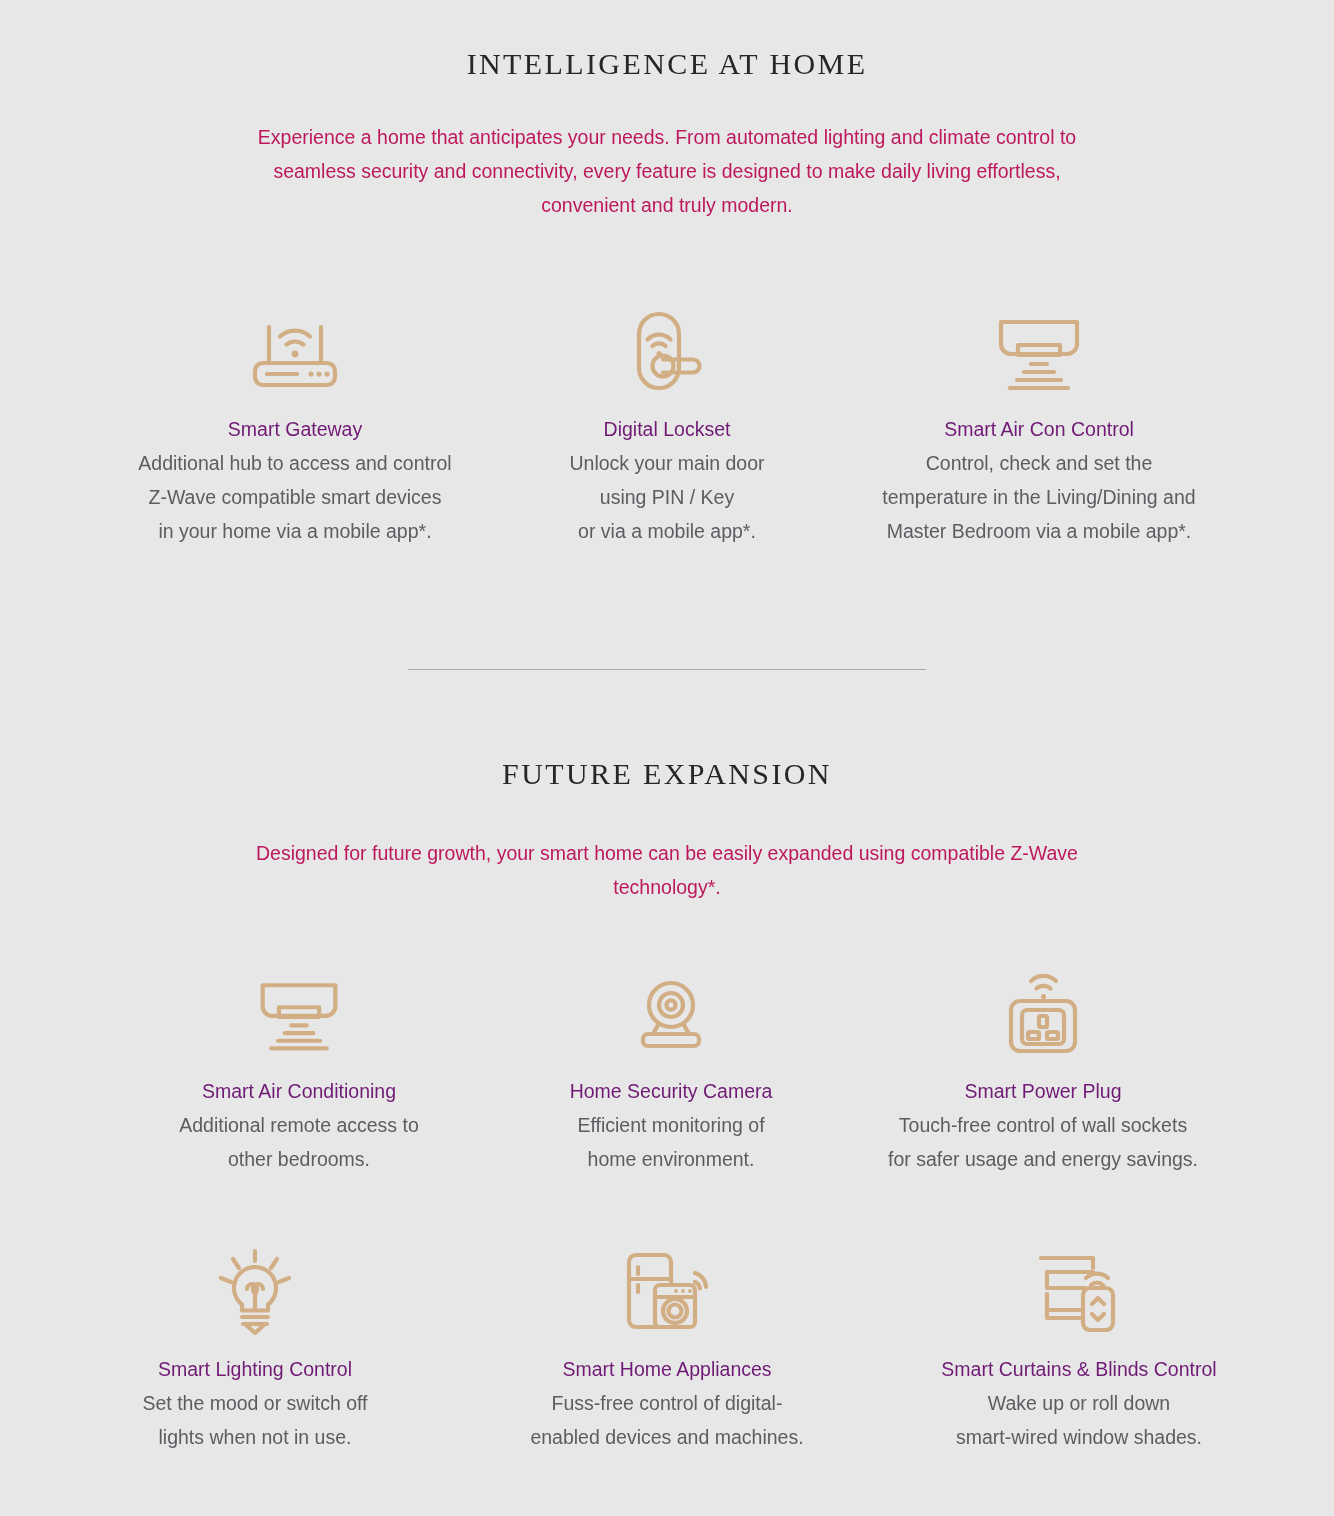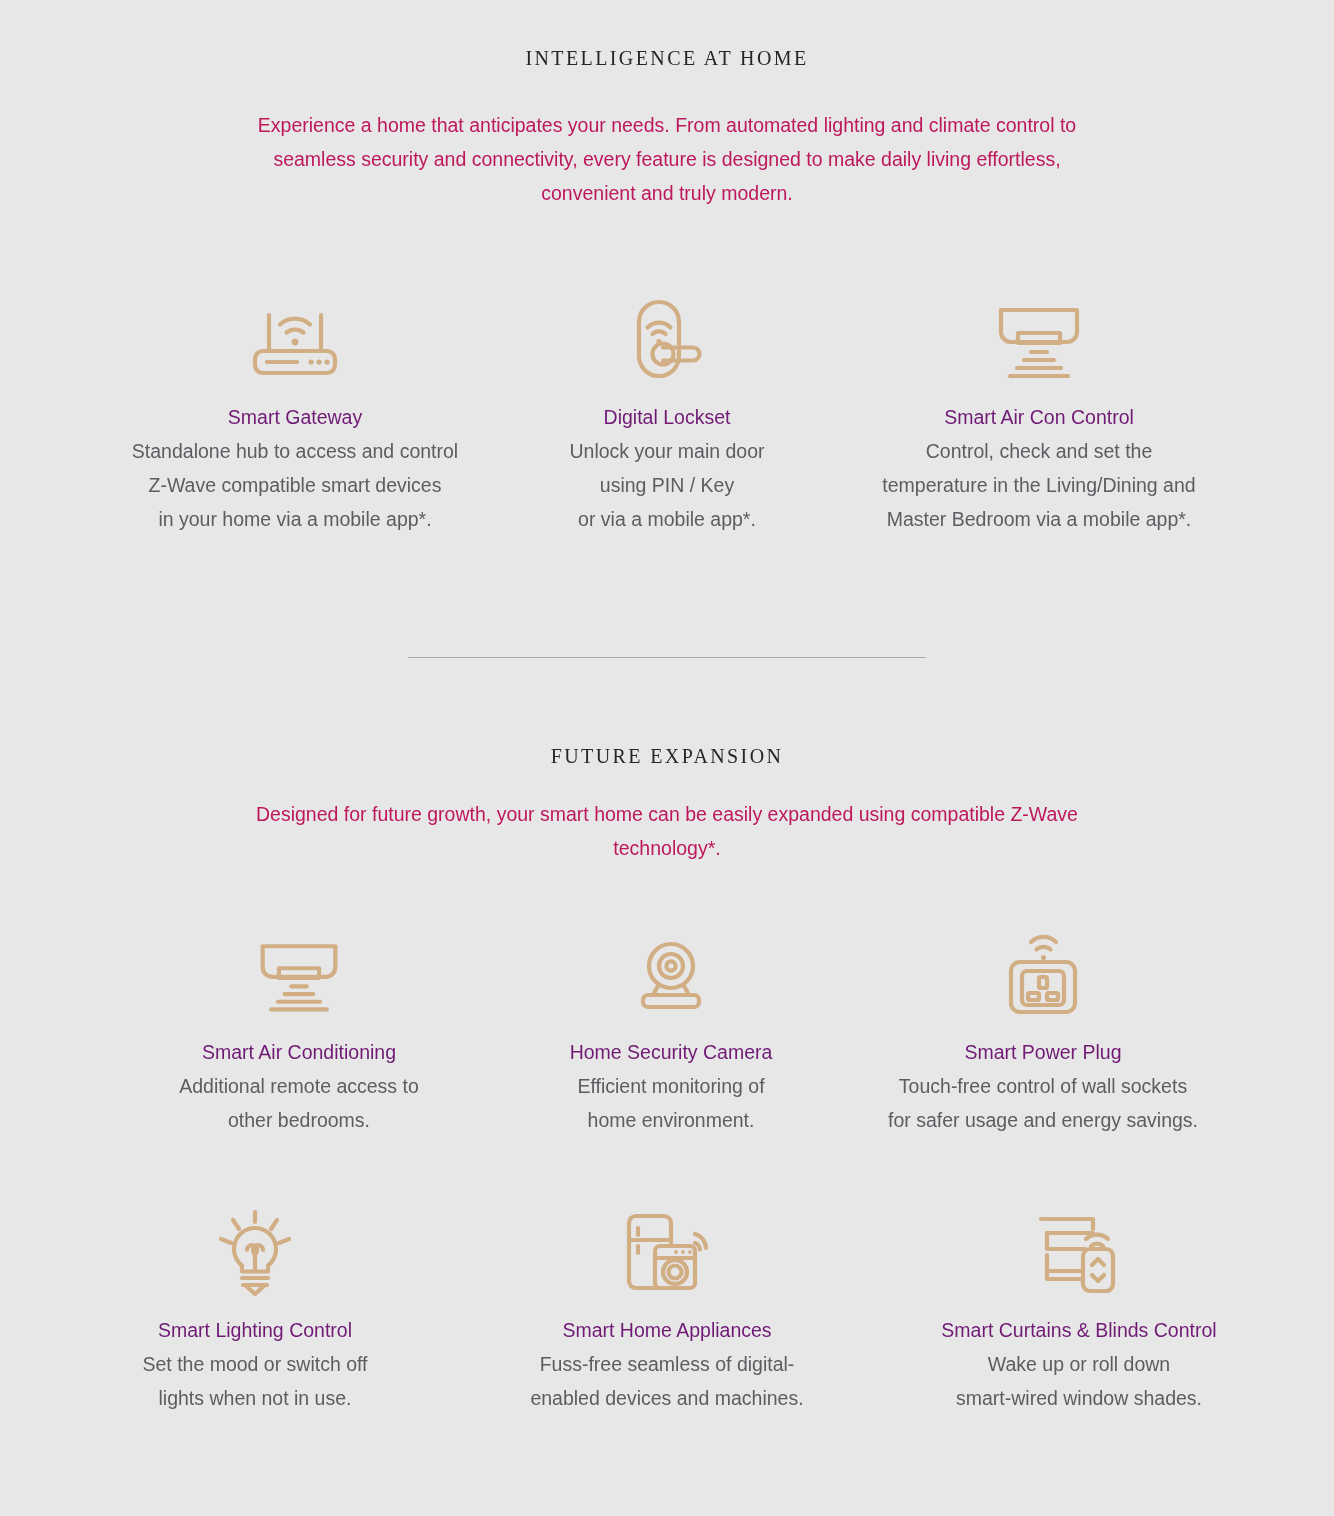--- a/index.html
+++ b/index.html
@@ -17,39 +17,39 @@
     min-height: 1516px;
     background: #e7e7e8;
     padding-top: 40px;
     position: relative;
   }
 
   
   .section-title {
     text-align: center;
     font-family: "Liberation Serif", serif;
-    font-size: 20px;
+    font-size: 30px;
     font-weight: 400;
     letter-spacing: 2.4px;
     color: #25262a;
     line-height: 1.2;
   }
   .section-desc {
     text-align: center;
     font-size: 19.5px;
     font-weight: 400;
     line-height: 34px;
     color: #be185d;
     max-width: 830px;
     margin: 0 auto;
   }
   #intelligence-title { margin-top: 6px; }
   #intelligence-desc  { margin-top: 38px; }
   #future-title       { margin-top: 0px; }
-  #future-desc        { margin-top: 29px; }
+  #future-desc        { margin-top: 44px; }
 
   
   .divider {
     width: 518px;
     height: 1px;
     background: #a9aaae;
     margin: 0 auto;
   }
   #divider-wrap { margin-top: 121px; }
 
@@ -115,21 +115,21 @@
           <circle cx="48" cy="43" r="3.4" fill="#d2ae85" stroke="none"></circle>
 
           <rect x="8" y="52" width="80" height="22" rx="8"></rect>
           <line x1="20" y1="63" x2="50" y2="63"></line>
           <circle cx="64" cy="63" r="2.6" fill="#d2ae85" stroke="none"></circle>
           <circle cx="72" cy="63" r="2.6" fill="#d2ae85" stroke="none"></circle>
           <circle cx="80" cy="63" r="2.6" fill="#d2ae85" stroke="none"></circle>
         </svg>
       </div>
       <div class="feature-name">Smart Gateway</div>
-      <div class="feature-desc">Standalone hub to access and control
+      <div class="feature-desc">Additional hub to access and control
 Z-Wave compatible smart devices
 in your home via a mobile app*.</div>
     </div>
 
     <div class="feature-col">
       <div class="icon-wrap">
         <svg class="icn" width="84" height="82" viewBox="0 0 84 82" fill="none" stroke="#d2ae85" stroke-width="4.2" stroke-linecap="round" stroke-linejoin="round">
 
           <rect x="14" y="4" width="40" height="74" rx="20"></rect>
 
@@ -272,21 +272,21 @@
           <circle cx="54" cy="62" r="6.5"></circle>
           <circle cx="55" cy="42" r="1.9" fill="#d2ae85" stroke="none"></circle>
           <circle cx="62" cy="42" r="1.9" fill="#d2ae85" stroke="none"></circle>
           <circle cx="69" cy="42" r="1.9" fill="#d2ae85" stroke="none"></circle>
 
           <path d="M74 24 a15 15 0 0 1 11 14"></path>
           <path d="M74 33 a8 8 0 0 1 5 6.5"></path>
         </svg>
       </div>
       <div class="feature-name">Smart Home Appliances</div>
-      <div class="feature-desc">Fuss-free seamless of digital-
+      <div class="feature-desc">Fuss-free control of digital-
 enabled devices and machines.</div>
     </div>
 
     <div class="feature-col">
       <div class="icon-wrap">
         <svg class="icn" width="92" height="82" viewBox="0 0 92 82" fill="none" stroke="#d2ae85" stroke-width="4.2" stroke-linecap="round" stroke-linejoin="round">
 
           <path d="M8 8 h52 v10"></path>
           <path d="M14 22 h46"></path>
           <path d="M14 22 v16 h38"></path>

